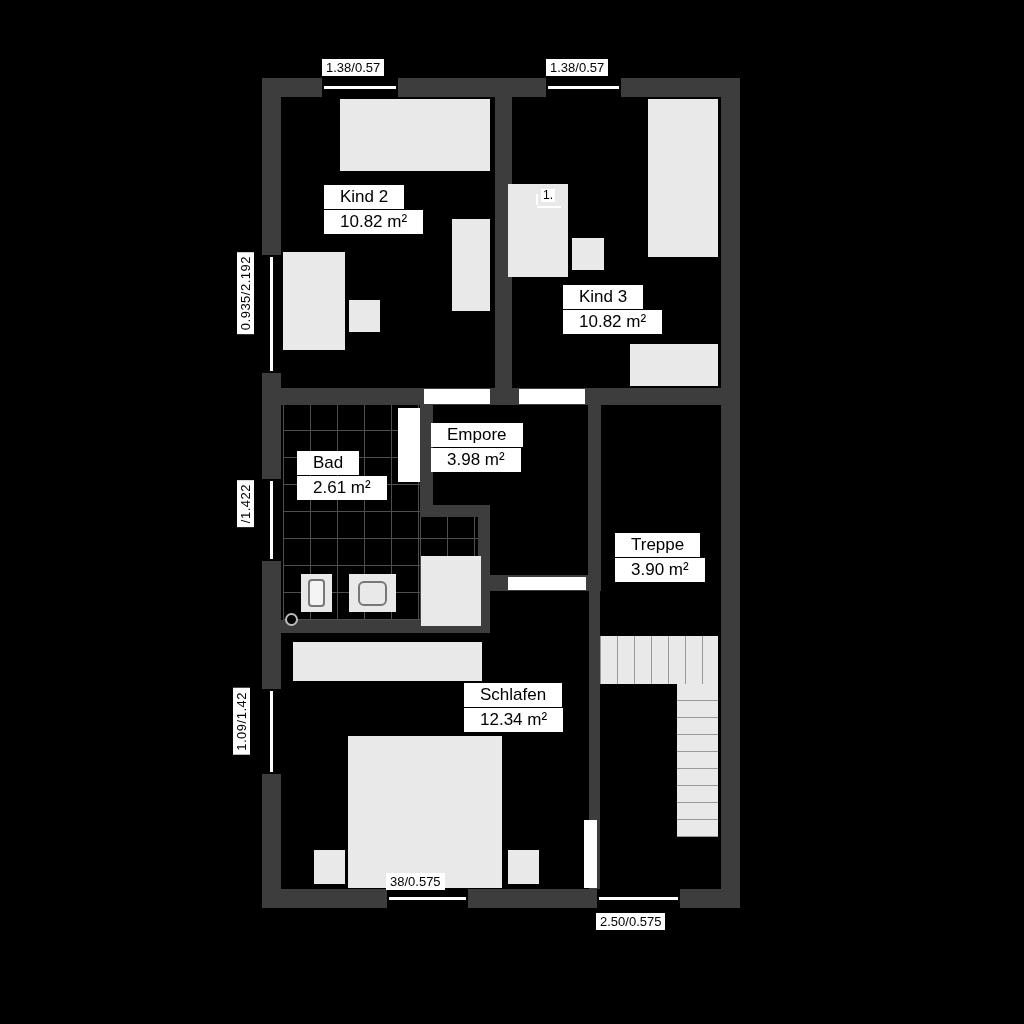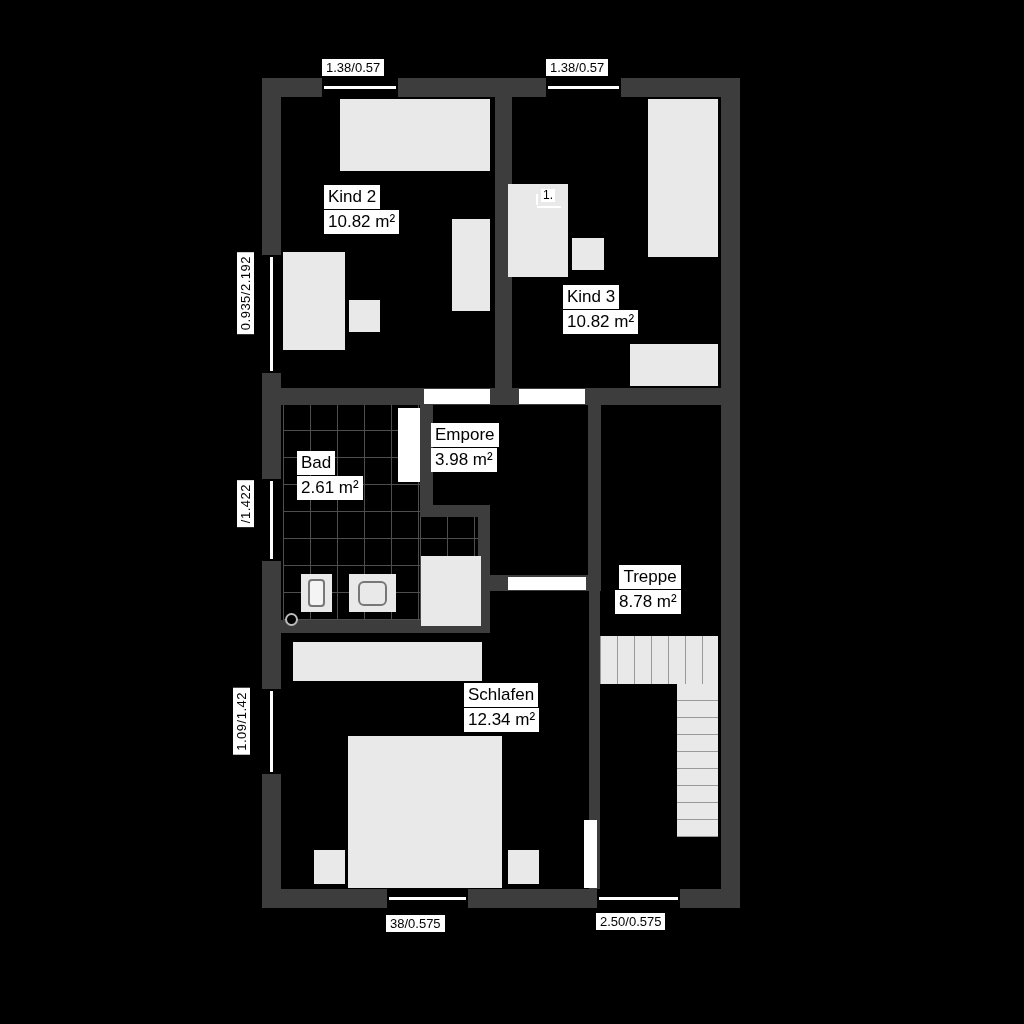--- a/index.html
+++ b/index.html
@@ -11,21 +11,21 @@
   .glass-v{position:absolute;top:2px;bottom:2px;left:8px;width:3px;background:#fff;}
   .door{position:absolute;background:#fff;}
   .furn{position:absolute;background:#e9e9e9;}
   .tiles{position:absolute;background-color:#000;
     background-image:
       repeating-linear-gradient(0deg,#4e4e4e 0 1px,transparent 1px 27px),
       repeating-linear-gradient(90deg,#4e4e4e 0 1px,transparent 1px 27px);}
   .steps-h{background-image:repeating-linear-gradient(90deg,#9a9a9a 0 1px,transparent 1px 17px);}
   .steps-v{background-image:repeating-linear-gradient(0deg,#9a9a9a 0 1px,transparent 1px 17px);}
   .rlabel{position:absolute;display:flex;flex-direction:column;align-items:flex-start;gap:1px;z-index:30;}
-  .rlabel .box{background:#fff;color:#000;font-size:17px;line-height:20px;padding:2px 4px;white-space:nowrap;}
+  .rlabel .box{background:#fff;color:#000;font-size:17px;line-height:20px;padding:2px 16px;white-space:nowrap;}
   .dim{position:absolute;background:#fff;color:#000;font-size:13px;line-height:15px;
        padding:1px 4px;white-space:nowrap;z-index:30;}
   .dimv{position:absolute;background:#fff;color:#000;font-size:13px;letter-spacing:.5px;
         padding:4px 1px;writing-mode:vertical-rl;transform:rotate(180deg);white-space:nowrap;z-index:30;}
   .mark{position:absolute;background:#fff;color:#000;font-size:12px;line-height:13px;padding:0 2px;z-index:30;}
   .tick{position:absolute;background:#fff;z-index:29;}
   .wc-inner{position:absolute;left:7px;top:5px;width:13px;height:24px;border:2px solid #777;
             border-radius:4px;background:#f4f4f4;}
   .sink-inner{position:absolute;left:9px;top:7px;width:25px;height:21px;border:2px solid #777;border-radius:6px;}
   .drain{position:absolute;width:9px;height:9px;border:2px solid #bbb;border-radius:50%;background:#000;z-index:20;}
@@ -118,34 +118,34 @@
     <span class="box">10.82 m²</span>
   </div>
   <div class="rlabel" style="left:297px;top:451px;">
     <span class="box">Bad</span>
     <span class="box">2.61 m²</span>
   </div>
   <div class="rlabel" style="left:431px;top:423px;">
     <span class="box">Empore</span>
     <span class="box">3.98 m²</span>
   </div>
-  <div class="rlabel" style="left:615px;top:565px;align-items:flex-end;">
+  <div class="rlabel" style="left:615px;top:533px;">
     <span class="box">Treppe</span>
-    <span class="box">8.78 m²</span>
+    <span class="box">3.90 m²</span>
   </div>
   <div class="rlabel" style="left:464px;top:683px;">
     <span class="box">Schlafen</span>
     <span class="box">12.34 m²</span>
   </div>
 
   <div class="dim" style="left:322px;top:59px;">1.38/0.57</div>
   <div class="dim" style="left:546px;top:59px;">1.38/0.57</div>
   <div class="dimv" style="left:237px;top:252px;">0.935/2.192</div>
   <div class="dimv" style="left:237px;top:480px;">/1.422</div>
   <div class="dimv" style="left:233px;top:688px;">1.09/1.42</div>
-  <div class="dim" style="left:386px;top:915px;">38/0.575</div>
+  <div class="dim" style="left:386px;top:873px;">38/0.575</div>
   <div class="dim" style="left:596px;top:913px;">2.50/0.575</div>
 
   <div class="tick" style="left:536px;top:194px;width:2px;height:11px;"></div>
   <div class="mark" style="left:541px;top:189px;">1.</div>
   <div class="tick" style="left:537px;top:206px;width:24px;height:2px;"></div>
 
 </div>
 
 </body></html>

